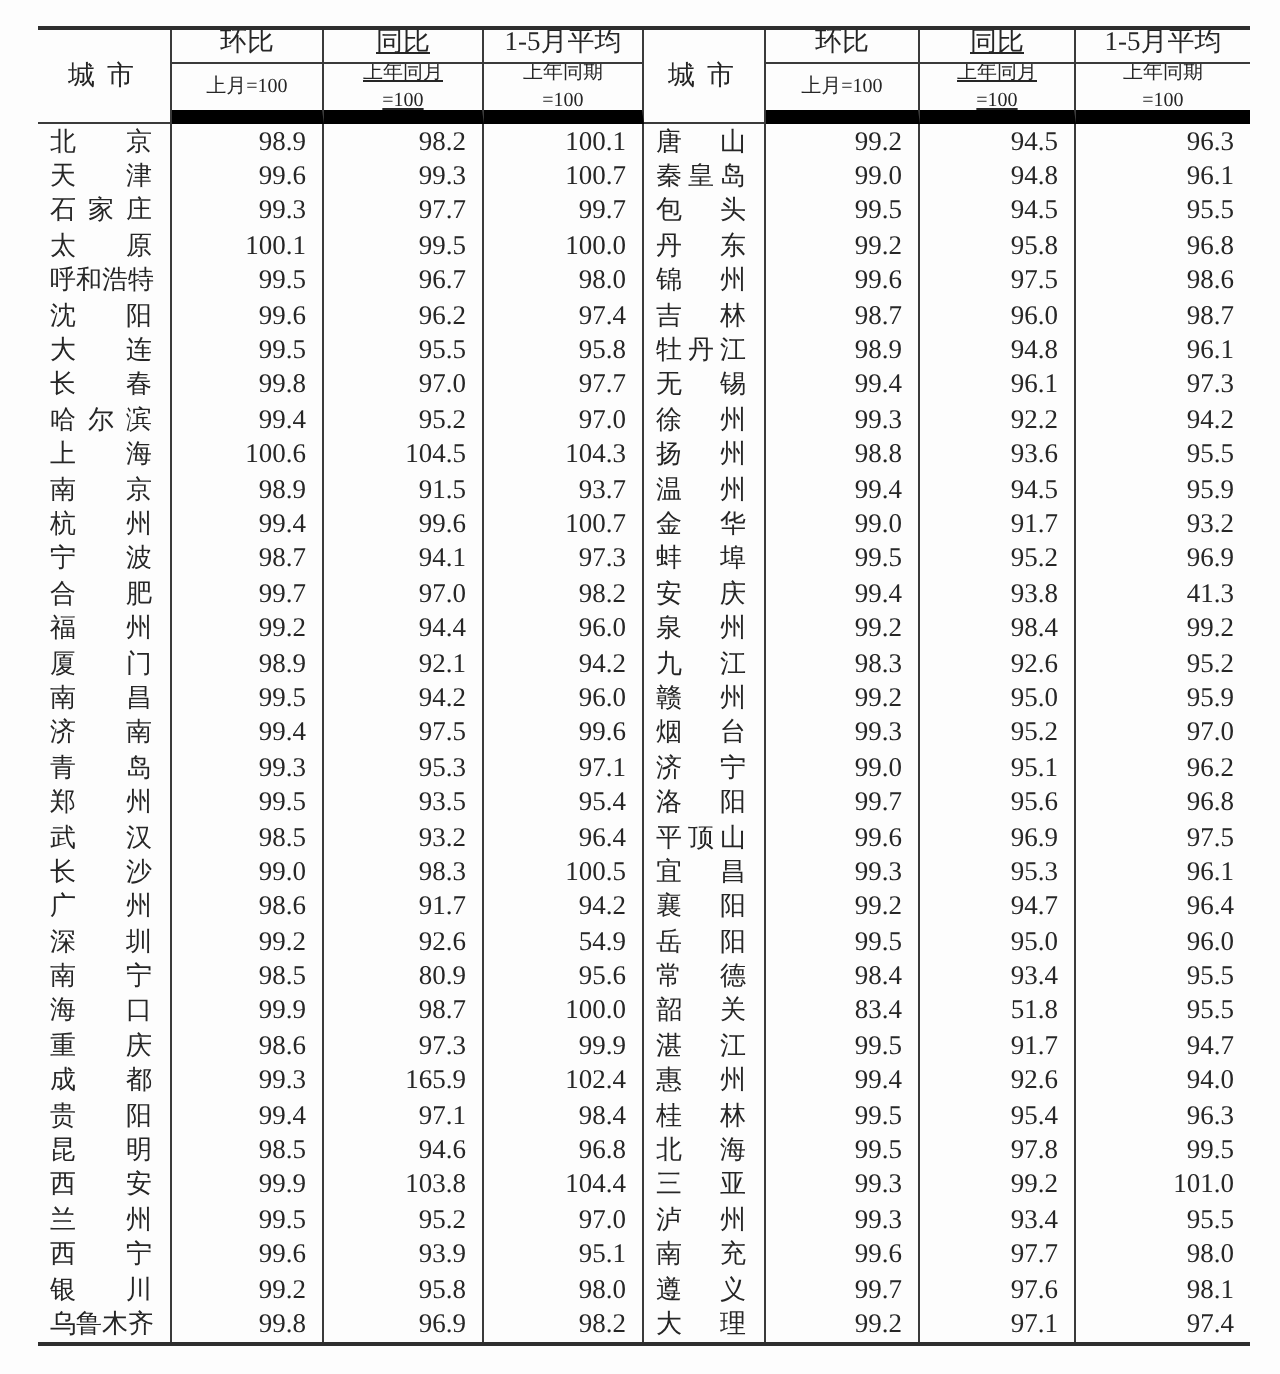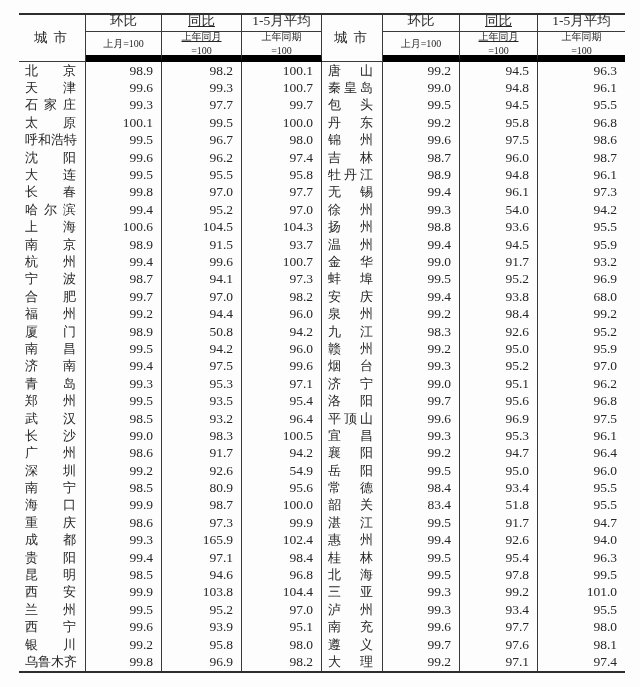--- a/index.html
+++ b/index.html
@@ -207,21 +207,21 @@
         <div class="cell num mom">99.2</div>
         <div class="cell num yoy">94.4</div>
         <div class="cell num avg">96.0</div>
         <div class="cell city">
           <span class="city-name">
             <span>厦</span>
             <span>门</span>
           </span>
         </div>
         <div class="cell num mom">98.9</div>
-        <div class="cell num yoy">50.8</div>
+        <div class="cell num yoy">92.1</div>
         <div class="cell num avg">94.2</div>
         <div class="cell city">
           <span class="city-name">
             <span>南</span>
             <span>昌</span>
           </span>
         </div>
         <div class="cell num mom">99.5</div>
         <div class="cell num yoy">94.2</div>
         <div class="cell num avg">96.0</div>
@@ -489,21 +489,21 @@
         <div class="cell num mom">99.4</div>
         <div class="cell num yoy">96.1</div>
         <div class="cell num avg">97.3</div>
         <div class="cell city">
           <span class="city-name">
             <span>徐</span>
             <span>州</span>
           </span>
         </div>
         <div class="cell num mom">99.3</div>
-        <div class="cell num yoy">54.0</div>
+        <div class="cell num yoy">92.2</div>
         <div class="cell num avg">94.2</div>
         <div class="cell city">
           <span class="city-name">
             <span>扬</span>
             <span>州</span>
           </span>
         </div>
         <div class="cell num mom">98.8</div>
         <div class="cell num yoy">93.6</div>
         <div class="cell num avg">95.5</div>
@@ -535,21 +535,21 @@
         <div class="cell num yoy">95.2</div>
         <div class="cell num avg">96.9</div>
         <div class="cell city">
           <span class="city-name">
             <span>安</span>
             <span>庆</span>
           </span>
         </div>
         <div class="cell num mom">99.4</div>
         <div class="cell num yoy">93.8</div>
-        <div class="cell num avg">68.0</div>
+        <div class="cell num avg">41.3</div>
         <div class="cell city">
           <span class="city-name">
             <span>泉</span>
             <span>州</span>
           </span>
         </div>
         <div class="cell num mom">99.2</div>
         <div class="cell num yoy">98.4</div>
         <div class="cell num avg">99.2</div>
         <div class="cell city">

